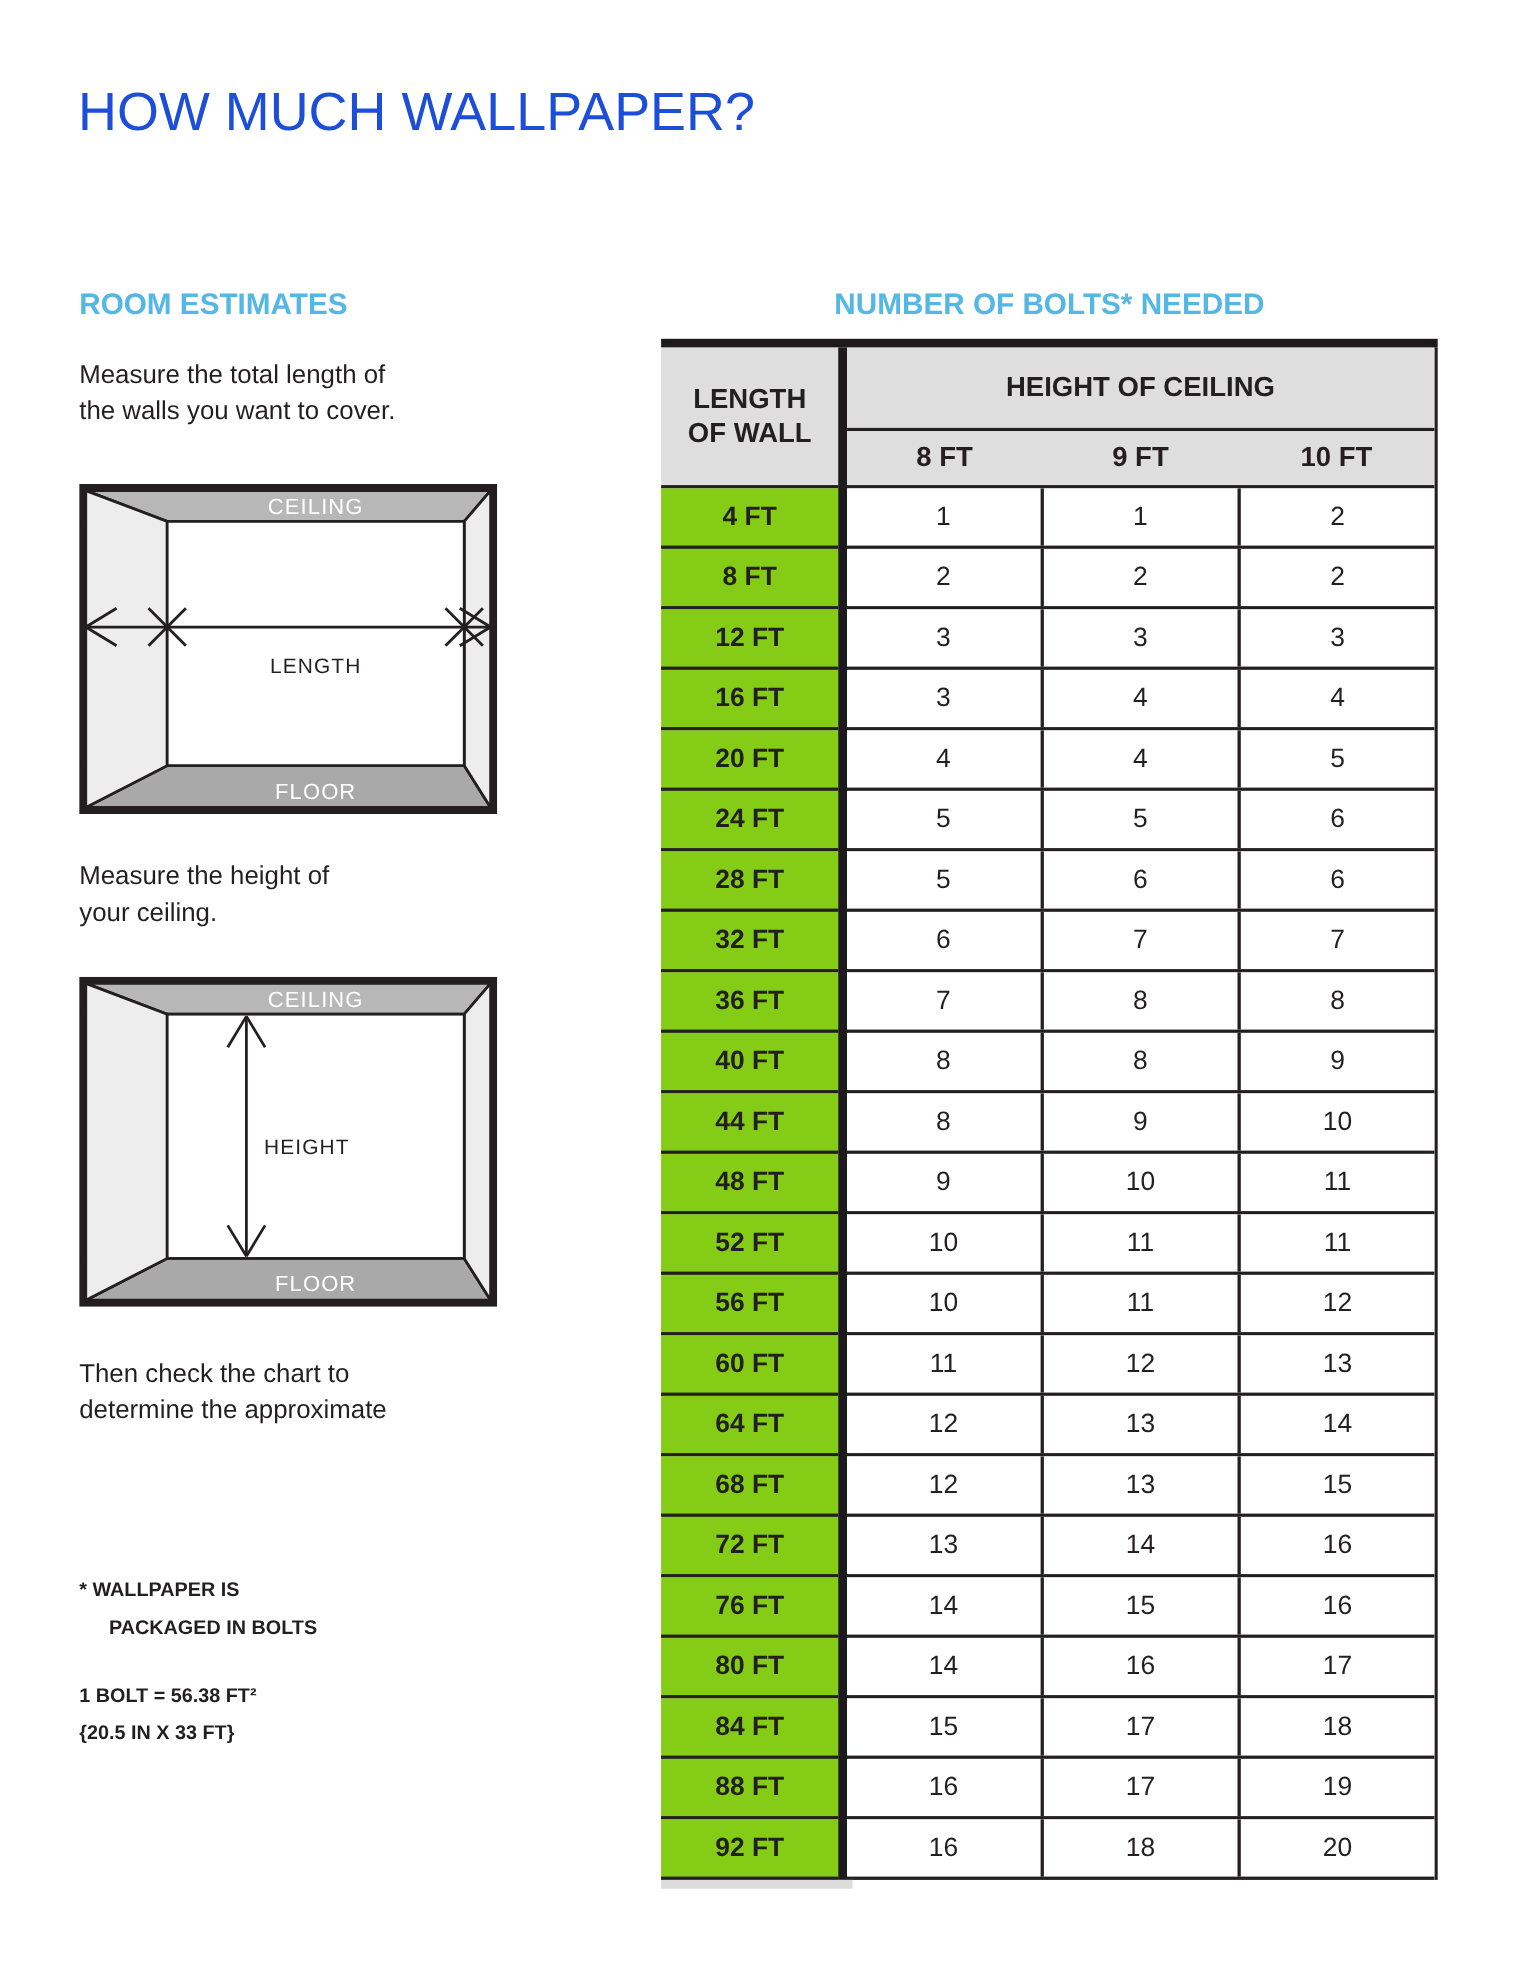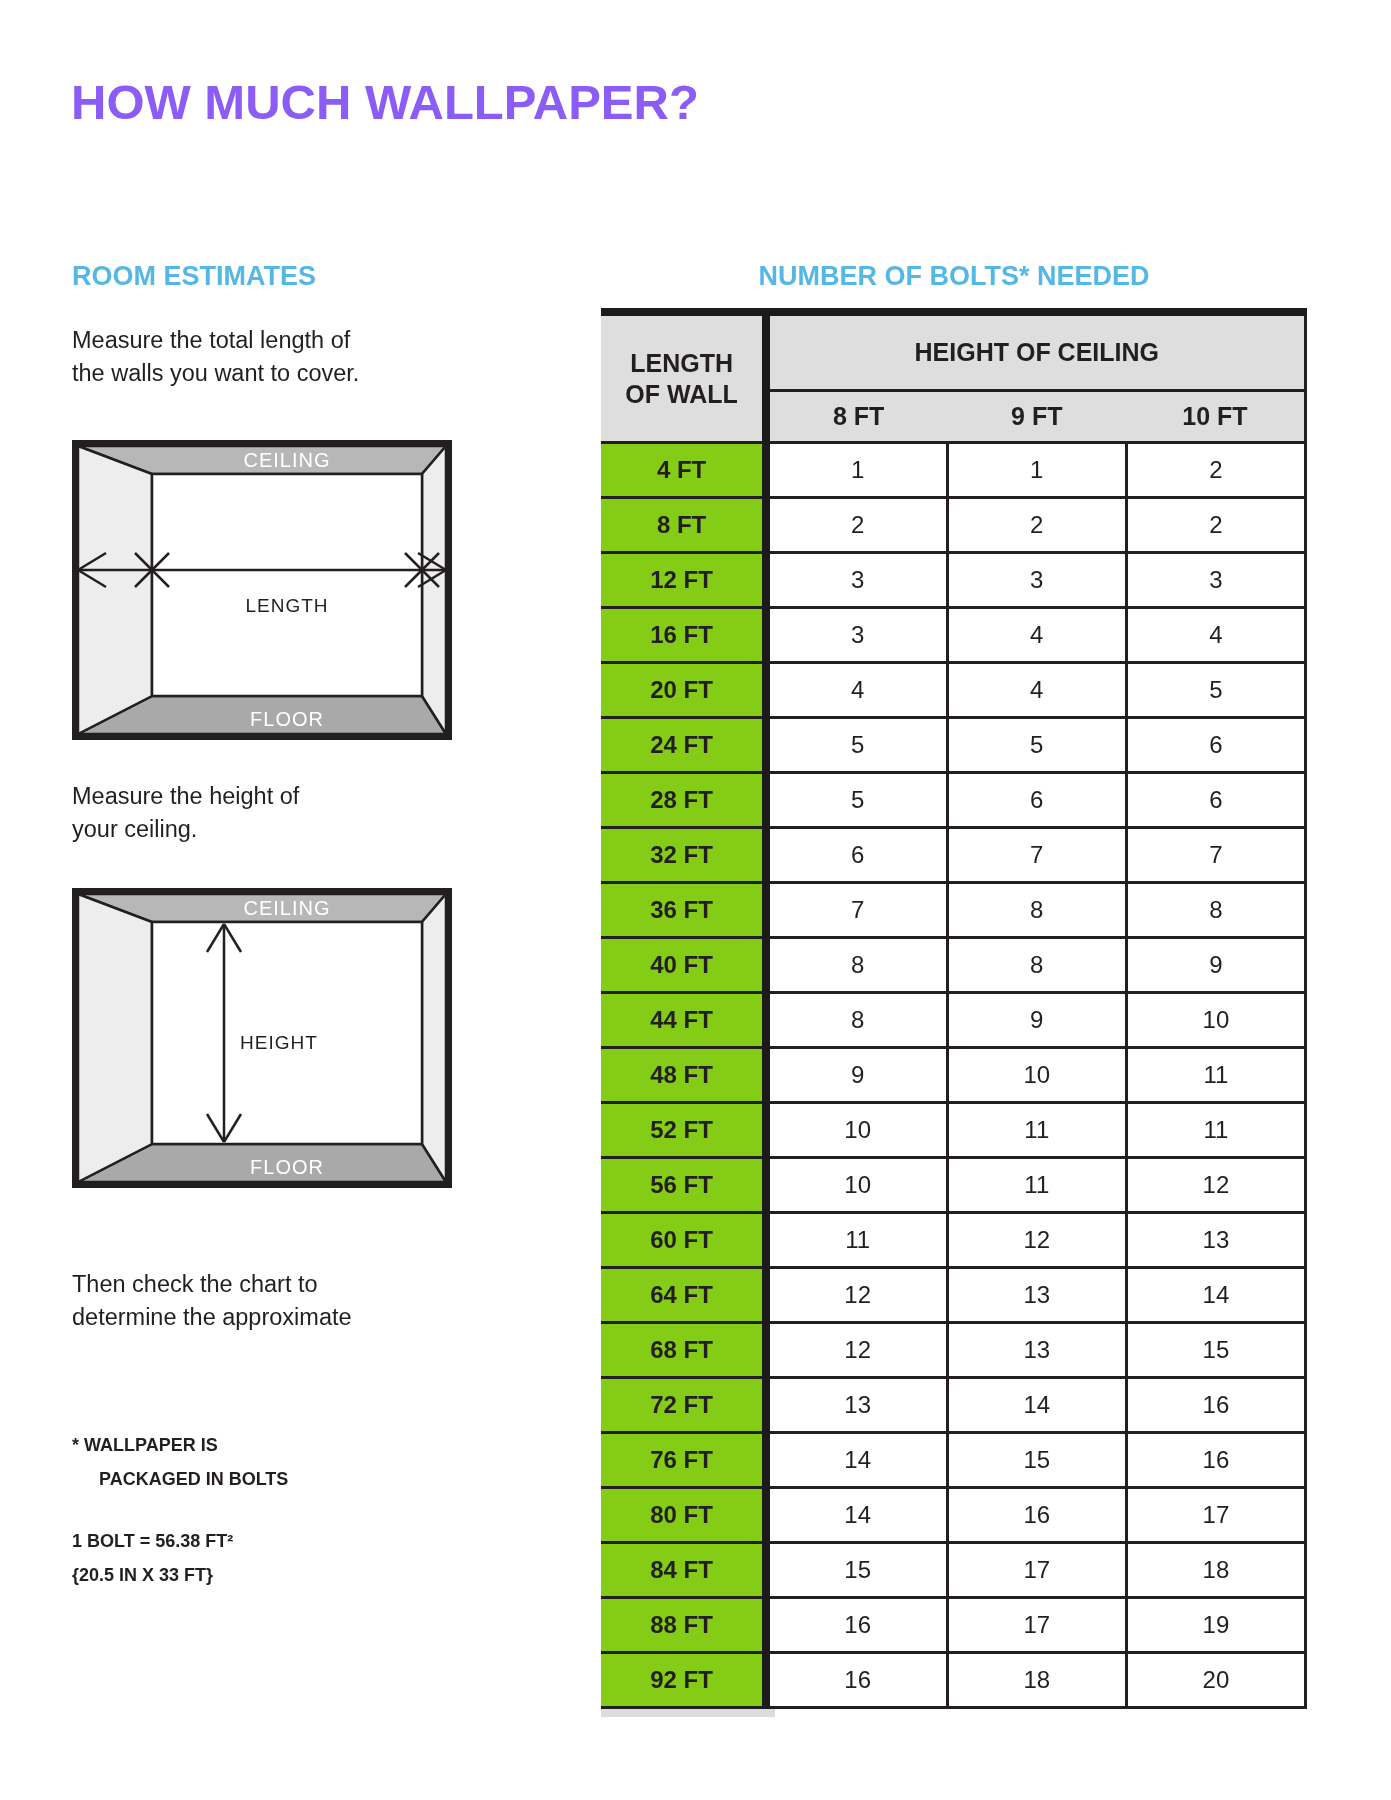--- a/index.html
+++ b/index.html
@@ -2,21 +2,21 @@
 <html><head>
 <meta charset="utf-8">
 <style>
   * { box-sizing: border-box; margin: 0; padding: 0; }
   body { margin: 0; background: #fff; }
   .page {
     position: relative; width: 1391px; height: 1800px; background: #ffffff;
     font-family: "Liberation Sans", "DejaVu Sans", sans-serif; color: #231f20; overflow: hidden;
   }
   .abs { position: absolute; }
-  .title { left: 71px; top: 74px; font-size: 49px; font-weight: bold; color: #8b5cf6; }
+  .title { left: 71px; top: 74px; font-size: 49px; font-weight: normal; color: #1d4ed8; }
   .sec-h { font-size: 27px; font-weight: bold; color: #54b7e5; }
   .para { font-size: 23.5px; line-height: 33px; }
   .bold-note { font-size: 18px; font-weight: bold; line-height: 34px; }
   .indent { padding-left: 27px; }
 
   
   .bolt-table { left: 601px; top: 308px; width: 706px; position: absolute; }
   .topbar { width: 706px; height: 8px; background: #1d1a1b; }
   .tbl-body { display: flex; }
   .len-col { width: 174px; }
@@ -100,21 +100,21 @@
       <line x1="152" y1="36" x2="135" y2="64"></line>
       <line x1="152" y1="36" x2="169" y2="64"></line>
       <line x1="152" y1="254" x2="135" y2="226"></line>
       <line x1="152" y1="254" x2="169" y2="226"></line>
     </g>
     <text x="215" y="27" text-anchor="middle" font-size="20" letter-spacing="1" fill="#ffffff">CEILING</text>
     <text x="215" y="286" text-anchor="middle" font-size="20" letter-spacing="1" fill="#ffffff">FLOOR</text>
     <text x="168" y="161" text-anchor="start" font-size="19" letter-spacing="1" fill="#231f20">HEIGHT</text>
   </svg>
 
-  <div class="abs para" style="left:72px; top:1232px;margin-top:36px;">
+  <div class="abs para" style="left:72px; top:1232px;">
     <div>Then check the chart to</div>
     <div>determine the approximate</div>
   </div>
 
   <div class="abs bold-note" style="left:72px; top:1428px;">
     <div>* WALLPAPER IS</div>
     <div class="indent">PACKAGED IN BOLTS</div>
   </div>
 
   <div class="abs bold-note" style="left:72px; top:1524px;">

